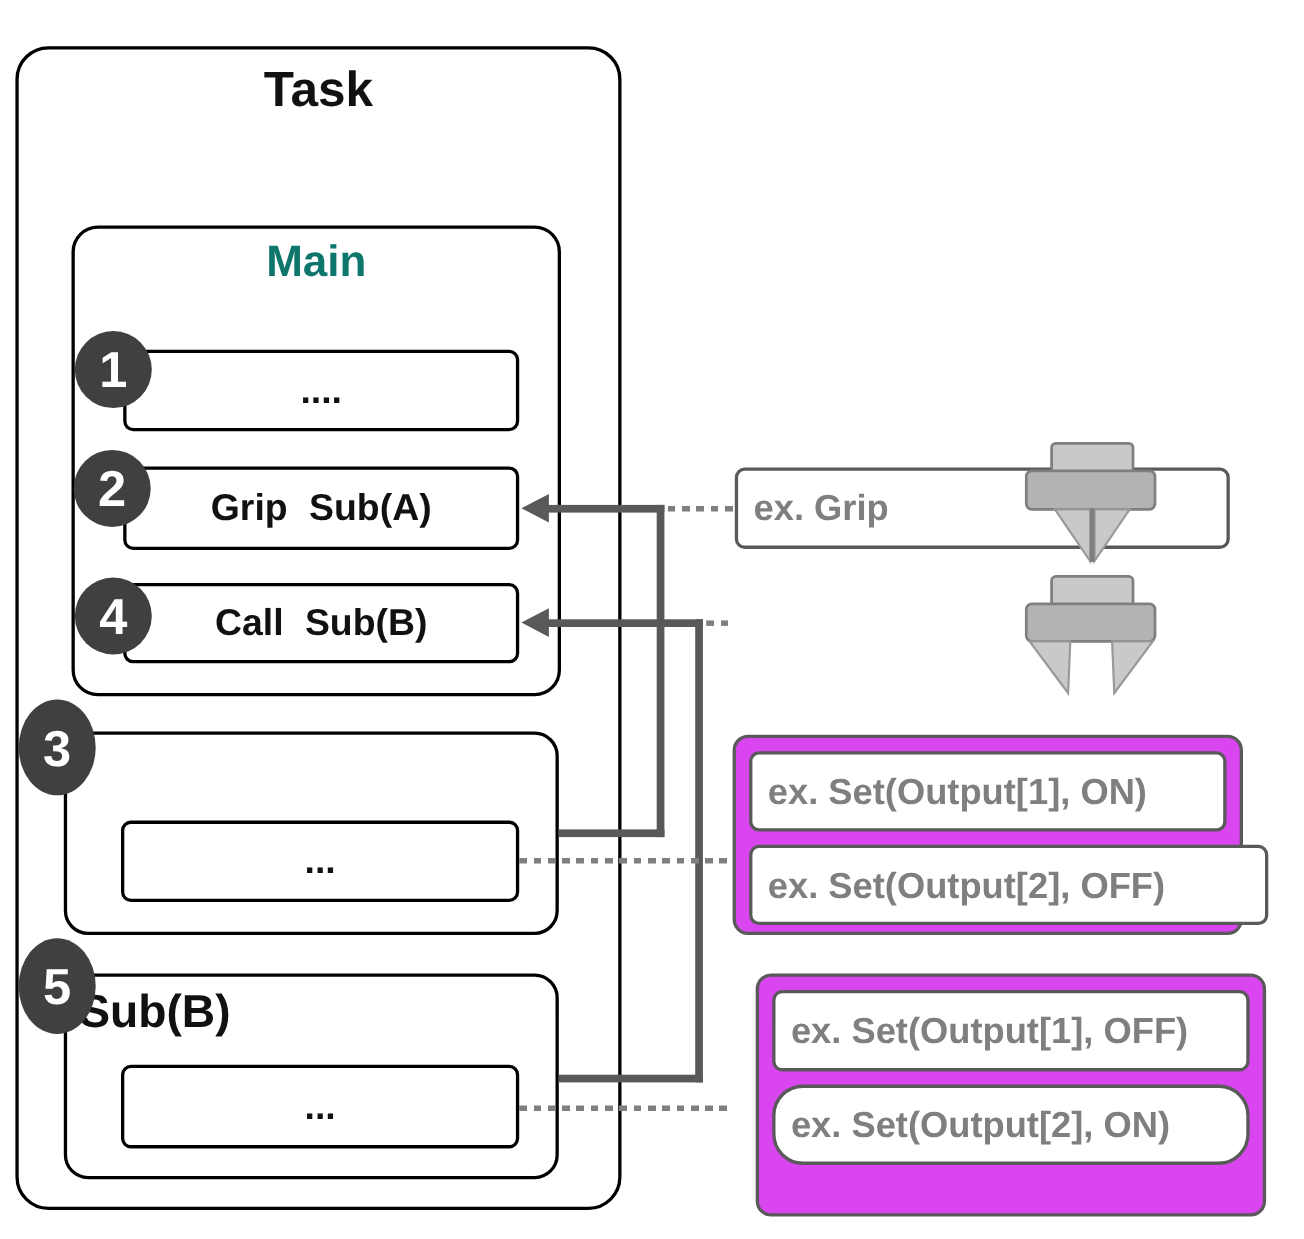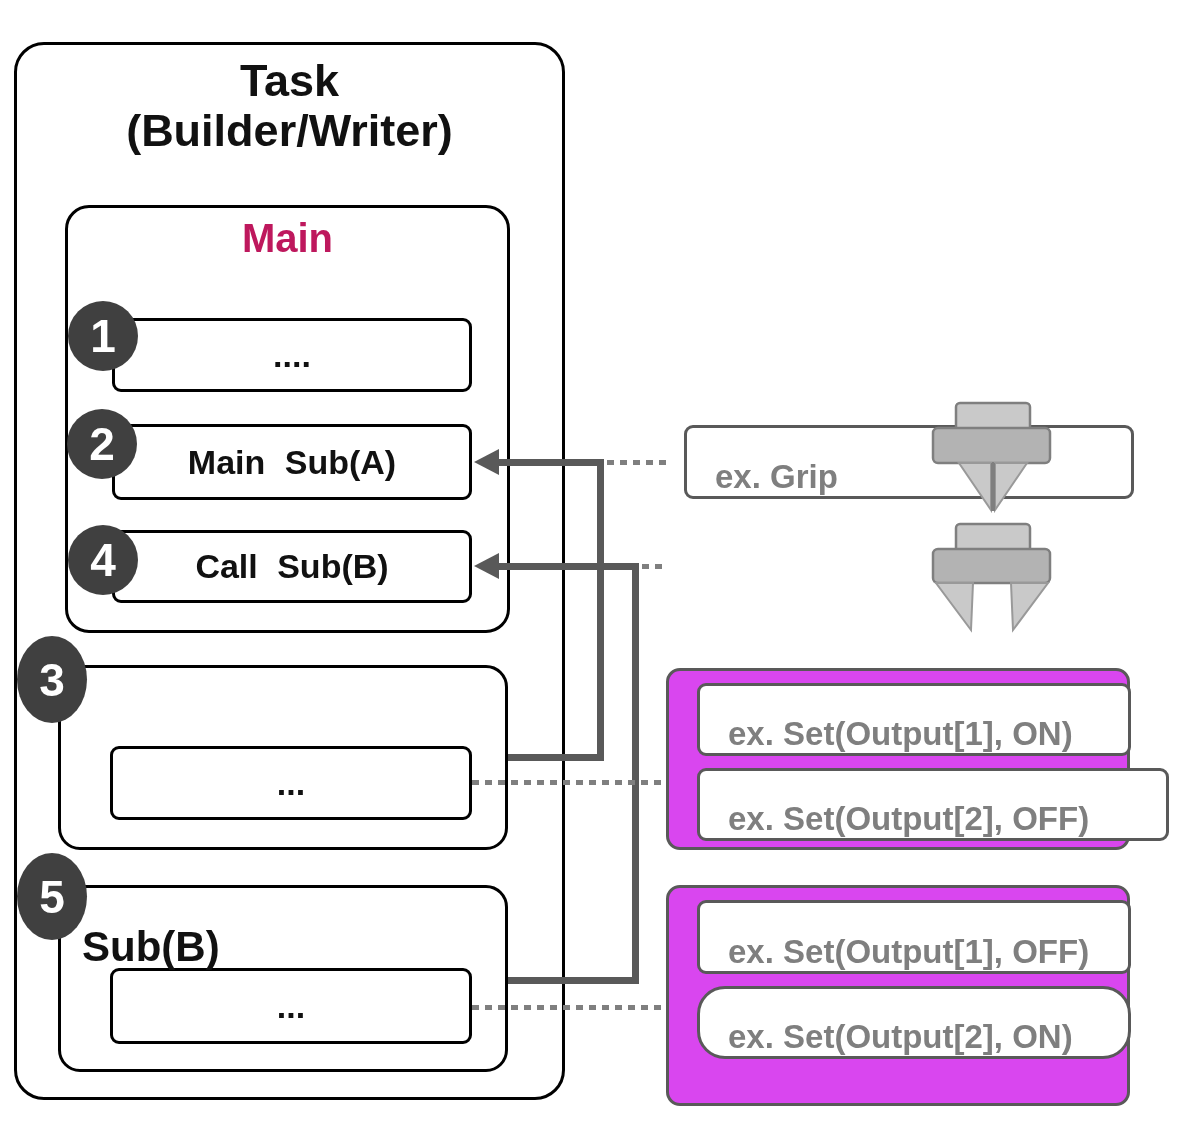--- a/index.html
+++ b/index.html
@@ -7,64 +7,63 @@
     position:relative;width:1185px;height:1126px;background:#ffffff;overflow:hidden;
     font-family:"Liberation Sans","DejaVu Sans",sans-serif;
   }
   
   .blackbox{position:absolute;border:3px solid #000;background:#fff;box-sizing:border-box;}
   .r30{border-radius:30px;} .r24{border-radius:24px;} .r22{border-radius:22px;}
   
   .task-title{position:absolute;left:14px;top:56px;width:551px;text-align:center;
     font-weight:bold;color:#111;font-size:45px;line-height:1.12;z-index:4;}
   .main-title{position:absolute;left:65px;top:216px;width:445px;text-align:center;
-    font-weight:bold;color:#be185d;font-size:40px;z-index:4;}
+    font-weight:bold;color:#0f766e;font-size:40px;z-index:4;}
   .sub-title{position:absolute;font-weight:bold;color:#111;font-size:42px;z-index:4;}
   
   .cmdbox{position:absolute;border:3px solid #000;border-radius:9px;background:#fff;
     box-sizing:border-box;display:flex;align-items:center;justify-content:center;
     font-weight:bold;color:#111;font-size:34px;word-spacing:10px;z-index:3;}
   
   .badge{position:absolute;background:#404040;border-radius:50%;display:flex;
     align-items:center;justify-content:center;color:#fff;font-weight:bold;
     font-size:46px;z-index:6;}
   
   .gline{position:absolute;background:#595959;z-index:5;}
   .arrowhead{position:absolute;width:0;height:0;border-top:13px solid transparent;
     border-bottom:13px solid transparent;border-right:25px solid #595959;z-index:5;}
   .dotline{position:absolute;height:5px;z-index:5;
     background:repeating-linear-gradient(90deg,#7f7f7f 0 7px,transparent 7px 13px);}
   
   .exbox{position:absolute;border:3px solid #595959;border-radius:9px;background:#fff;
-    box-sizing:border-box;display:flex;align-items:flex-end;
-    font-weight:bold;color:#7f7f7f;font-size:33px;padding-left:28px;z-index:2;margin-left:16px;}
+    box-sizing:border-box;display:flex;align-items:center;
+    font-weight:bold;color:#7f7f7f;font-size:33px;padding-left:14px;z-index:2;}
   .exgroup{position:absolute;border:3px solid #595959;border-radius:14px;background:#d946ef;
     box-sizing:border-box;z-index:2;}
   .exgroup .exbox{position:absolute;border-radius:9px;}
   .icon-wrap{position:absolute;z-index:7;}
 </style>
 </head>
 <body>
 
 <div id="canvas">
 
   <div class="blackbox r30" style="left:14px;top:42px;width:551px;height:1058px;"></div>
   <div class="task-title">
     <div>Task</div>
-    <div>(Builder/Writer)</div>
   </div>
 
   <div class="blackbox r24" style="left:65px;top:205px;width:445px;height:428px;"></div>
   <div class="main-title">Main</div>
 
   <div class="cmdbox" style="left:112px;top:318px;width:360px;height:74px;">
     <span>....</span>
   </div>
   <div class="cmdbox" style="left:112px;top:424px;width:360px;height:76px;">
-    <span>Main Sub(A)</span>
+    <span>Grip Sub(A)</span>
   </div>
   <div class="cmdbox" style="left:112px;top:530px;width:360px;height:73px;">
     <span>Call Sub(B)</span>
   </div>
 
   <div class="badge" style="left:68px;top:301px;width:70px;height:70px;">
     <span>1</span>
   </div>
   <div class="badge" style="left:67px;top:409px;width:70px;height:70px;">
     <span>2</span>
@@ -78,21 +77,21 @@
   <div class="badge" style="left:17px;top:853px;width:70px;height:87px;border-radius:50%;">
     <span>5</span>
   </div>
 
   <div class="blackbox r22" style="left:58px;top:665px;width:450px;height:185px;"></div>
   <div class="cmdbox" style="left:110px;top:746px;width:362px;height:74px;">
     <span>...</span>
   </div>
 
   <div class="blackbox r22" style="left:58px;top:885px;width:450px;height:187px;"></div>
-  <div class="sub-title" style="left:82px;top:896px;margin-top:27px;">Sub(B)</div>
+  <div class="sub-title" style="left:72px;top:896px;">Sub(B)</div>
   <div class="cmdbox" style="left:110px;top:968px;width:362px;height:76px;">
     <span>...</span>
   </div>
 
   <div class="arrowhead" style="left:474px;top:449px;"></div>
   <div class="gline" style="left:496px;top:459px;width:108px;height:7px;"></div>
   <div class="gline" style="left:597px;top:459px;width:7px;height:302px;"></div>
   <div class="gline" style="left:508px;top:754px;width:96px;height:7px;"></div>
 
   <div class="arrowhead" style="left:474px;top:553px;"></div>
@@ -131,21 +130,21 @@
 
   <div class="exgroup" style="left:666px;top:668px;width:464px;height:182px;">
     <div class="exbox" style="left:12px;top:12px;width:434px;height:73px;">
       <span>ex. Set(Output[1], ON)</span>
     </div>
     <div class="exbox" style="left:12px;top:97px;width:472px;height:73px;">
       <span>ex. Set(Output[2], OFF)</span>
     </div>
   </div>
 
-  <div class="exgroup" style="left:666px;top:885px;width:464px;height:221px;">
+  <div class="exgroup" style="left:687px;top:885px;width:464px;height:221px;">
     <div class="exbox" style="left:12px;top:12px;width:434px;height:74px;">
       <span>ex. Set(Output[1], OFF)</span>
     </div>
     <div class="exbox" style="left:12px;top:98px;width:434px;height:73px;border-radius:28px;">
       <span>ex. Set(Output[2], ON)</span>
     </div>
   </div>
 
 </div>
 

